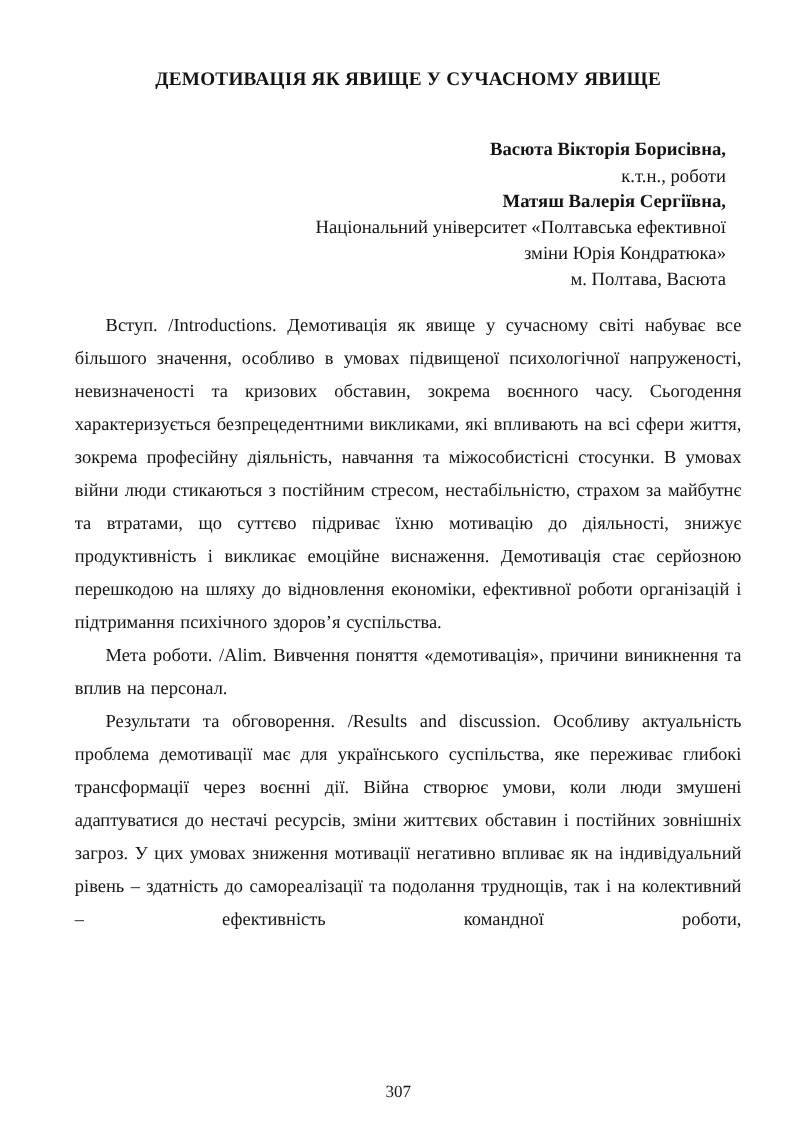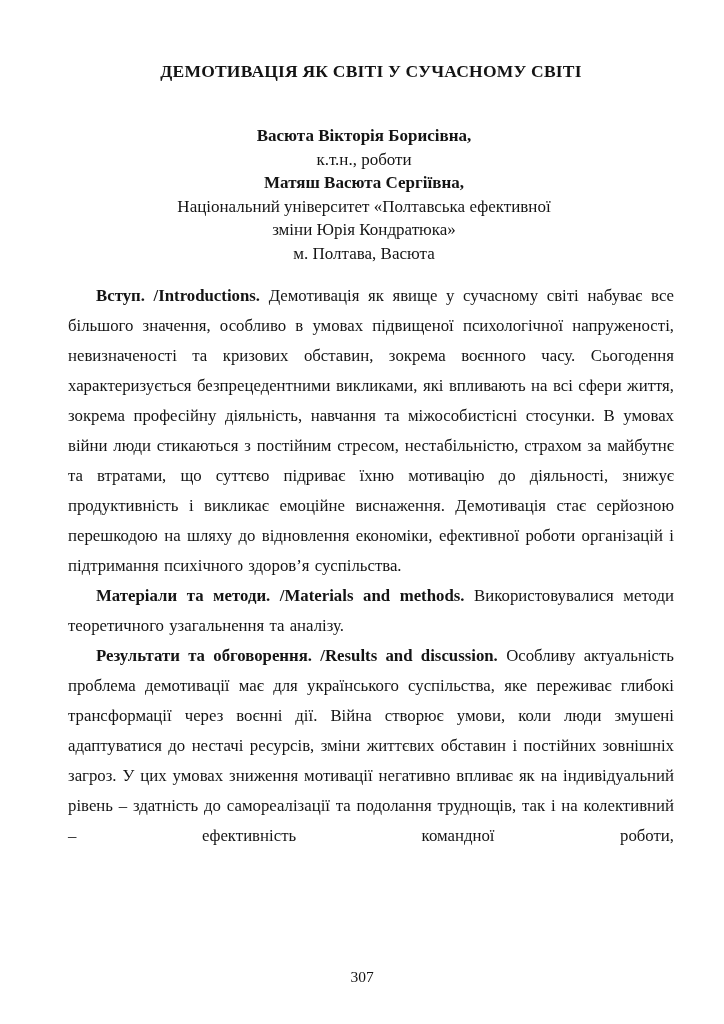--- a/index.html
+++ b/index.html
@@ -21,21 +21,21 @@
   }
   .title {
     margin: 0 0 42px 0;
     text-align: center;
     font-size: 17.5px;
     font-weight: bold;
     letter-spacing: 0.2px;
     line-height: 22px;
   }
   .authors {
-    text-align: center;
+    text-align: right;
     font-size: 17px;
     line-height: 23.5px;
     padding-right: 14px;
   }
   .author-line.bold {
     font-weight: bold;
   }
   .doc-body {
     margin-top: 16px;
   }
@@ -44,54 +44,54 @@
     font-size: 16.8px;
     line-height: 30px;
     text-align: justify;
     text-indent: 28px;
     word-spacing: 1px;
   }
   .doc-body p.justify-last {
     text-align-last: justify;
   }
   .lead {
-    font-weight: bold;
+    font-weight: normal;
   }
   .page-number {
     position: absolute;
     left: 0;
     right: 0;
-    bottom: 38px;
+    bottom: 22px;
     text-align: center;
     font-size: 15.5px;
     color: #141414;
   }
 </style>
 </head>
 <body>
 
 <div class="page">
 
-  <h1 class="title">ДЕМОТИВАЦІЯ ЯК СВІТІ У СУЧАСНОМУ СВІТІ</h1>
+  <h1 class="title">ДЕМОТИВАЦІЯ ЯК ЯВИЩЕ У СУЧАСНОМУ ЯВИЩЕ</h1>
 
   <div class="authors">
     <div class="author-line bold">Васюта Вікторія Борисівна,</div>
     <div class="author-line">к.т.н., роботи</div>
-    <div class="author-line bold">Матяш Васюта Сергіївна,</div>
+    <div class="author-line bold">Матяш Валерія Сергіївна,</div>
     <div class="author-line">Національний університет «Полтавська ефективної</div>
     <div class="author-line">зміни Юрія Кондратюка»</div>
     <div class="author-line">м. Полтава, Васюта</div>
   </div>
 
   <div class="doc-body">
 
     <p><span class="lead">Вступ. /Introductions.</span> <span>Демотивація як явище у сучасному світі набуває все більшого значення, особливо в умовах підвищеної психологічної напруженості, невизначеності та кризових обставин, зокрема воєнного часу. Сьогодення характеризується безпрецедентними викликами, які впливають на всі сфери життя, зокрема професійну діяльність, навчання та міжособистісні стосунки. В умовах війни люди стикаються з постійним стресом, нестабільністю, страхом за майбутнє та втратами, що суттєво підриває їхню мотивацію до діяльності, знижує продуктивність і викликає емоційне виснаження. Демотивація стає серйозною перешкодою на шляху до відновлення економіки, ефективної роботи організацій і підтримання психічного здоров’я суспільства.</span></p>
 
+    <p><span class="lead">Мета роботи. /Alim.</span> <span>Вивчення поняття «демотивація», причини виникнення та вплив на персонал.</span></p>
 
-    <p><span class="lead">Матеріали та методи. /Materials and methods.</span> <span>Використовувалися методи теоретичного узагальнення та аналізу.</span></p>
 
     <p class="justify-last"><span class="lead">Результати та обговорення. /Results and discussion.</span> <span>Особливу актуальність проблема демотивації має для українського суспільства, яке переживає глибокі трансформації через воєнні дії. Війна створює умови, коли люди змушені адаптуватися до нестачі ресурсів, зміни життєвих обставин і постійних зовнішніх загроз. У цих умовах зниження мотивації негативно впливає як на індивідуальний рівень – здатність до самореалізації та подолання труднощів, так і на колективний – ефективність командної роботи,</span></p>
 
   </div>
 
   <div class="page-number">307</div>
 
 </div>
 
 </body></html>

